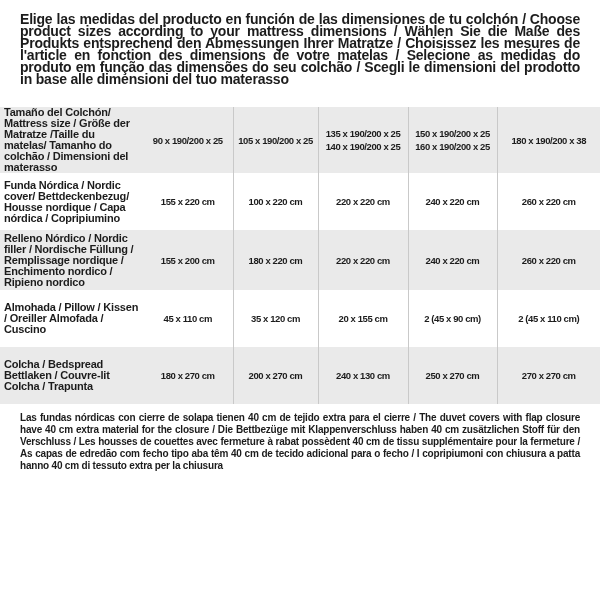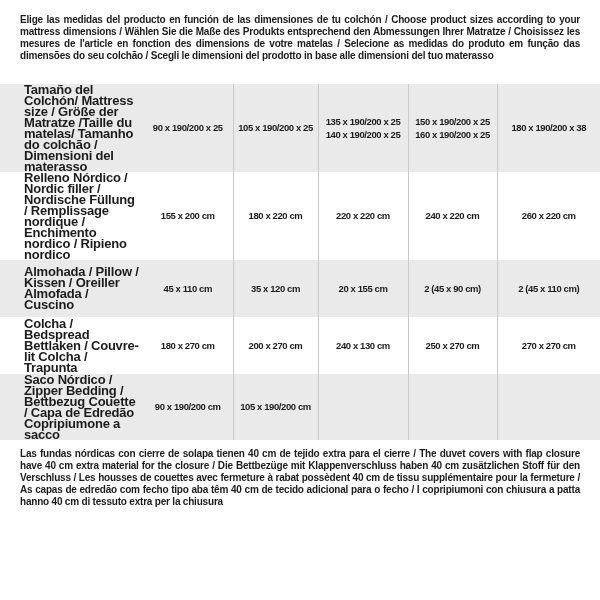--- a/index.html
+++ b/index.html
@@ -10,39 +10,39 @@
   *{box-sizing:border-box;}
   html,body{margin:0;padding:0;}
   body{
     width:600px;height:600px;background:#ffffff;
     font-family:"Liberation Sans", sans-serif;
     color:var(--text);
     overflow:hidden;
   }
   .intro{
     margin:14px 20px 22px 20px;
-    font-size:10px;font-weight:bold;
+    font-size:14px;font-weight:bold;
     letter-spacing:-0.2px;
     line-height:11.9px;
     text-align:justify;
   }
   table.sizes{
     width:600px;border-collapse:collapse;table-layout:fixed;
   }
   table.sizes tr{height:57px;}
   table.sizes tr.row-relleno{height:60px;margin-top:17px;}
   table.sizes tr.row-saco{height:46px;}
   table.sizes tr:nth-child(odd){background:var(--stripe);}
   td{
     padding:0;vertical-align:middle;
     font-weight:bold;color:var(--text);
   }
   td.lbl{
-    text-align:left;padding-left:24px;padding-right:4px;
-    font-size:13px;line-height:11px;letter-spacing:-0.2px;
+    text-align:left;padding-left:4px;padding-right:4px;
+    font-size:11px;line-height:11px;letter-spacing:-0.2px;
   }
   td.val{
     text-align:center;font-size:9.5px;letter-spacing:-0.4px;
     white-space:pre;line-height:13px;
   }
   td.v{border-left:1px solid var(--line);}
   .footnote{
     margin:8px 20px 0 20px;
     font-size:10px;font-weight:bold;
     letter-spacing:-0.2px;
@@ -68,20 +68,28 @@
     <tr>
       <td class="lbl">Tamaño del Colchón/ Mattress size / Größe der Matratze /Taille du matelas/ Tamanho do colchão / Dimensioni del materasso</td>
       <td class="val">90 x 190/200 x 25</td>
       <td class="val v">105 x 190/200 x 25</td>
       <td class="val v">135 x 190/200 x 25
 140 x 190/200 x 25</td>
       <td class="val v">150 x 190/200 x 25
 160 x 190/200 x 25</td>
       <td class="val v">180 x 190/200 x 38</td>
     </tr>
+    <tr>
+      <td class="lbl">Funda Nórdica / Nordic cover/ Bettdeckenbezug/ Housse nordique / Capa nórdica / Copripiumino</td>
+      <td class="val">155 x 220 cm</td>
+      <td class="val v">100 x 220 cm</td>
+      <td class="val v">220 x 220 cm</td>
+      <td class="val v">240 x 220 cm</td>
+      <td class="val v">260 x 220 cm</td>
+    </tr>
     <tr class="row-relleno">
       <td class="lbl">Relleno Nórdico / Nordic filler / Nordische Füllung / Remplissage nordique / Enchimento nordico / Ripieno nordico</td>
       <td class="val">155 x 200 cm</td>
       <td class="val v">180 x 220 cm</td>
       <td class="val v">220 x 220 cm</td>
       <td class="val v">240 x 220 cm</td>
       <td class="val v">260 x 220 cm</td>
     </tr>
     <tr>
       <td class="lbl">Almohada  / Pillow / Kissen / Oreiller Almofada / Cuscino</td>
@@ -92,24 +100,16 @@
       <td class="val v">2 (45 x 110 cm)</td>
     </tr>
     <tr>
       <td class="lbl">Colcha / Bedspread Bettlaken / Couvre-lit Colcha / Trapunta</td>
       <td class="val">180 x 270 cm</td>
       <td class="val v">200 x 270 cm</td>
       <td class="val v">240 x 130 cm</td>
       <td class="val v">250 x 270 cm</td>
       <td class="val v">270 x 270 cm</td>
     </tr>
-    <tr class="row-saco">
-      <td class="lbl">Saco Nórdico / Zipper Bedding / Bettbezug Couette  / Capa de Edredão Copripiumone a sacco</td>
-      <td class="val">90 x 190/200 cm</td>
-      <td class="val v">105 x 190/200 cm</td>
-      <td class="val v"></td>
-      <td class="val v"></td>
-      <td class="val v"></td>
-    </tr>
   </tbody>
 </table>
 
 <div class="footnote">Las fundas nórdicas con cierre de solapa tienen 40 cm de tejido extra para el cierre  / The duvet covers with flap closure have 40 cm extra material for the closure / Die Bettbezüge mit Klappenverschluss haben 40 cm zusätzlichen Stoff für den Verschluss / Les housses de couettes avec fermeture à rabat possèdent 40 cm de tissu supplémentaire pour la fermeture / As capas de edredão com fecho tipo aba têm 40 cm de tecido adicional para o fecho / I copripiumoni con chiusura a patta hanno 40 cm di tessuto extra per la chiusura</div>
 
 </body></html>

